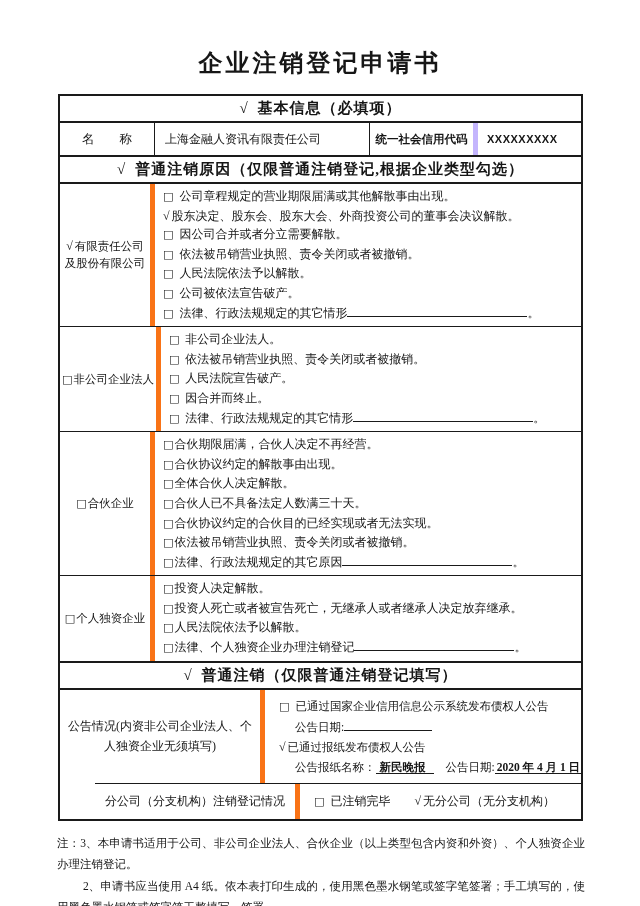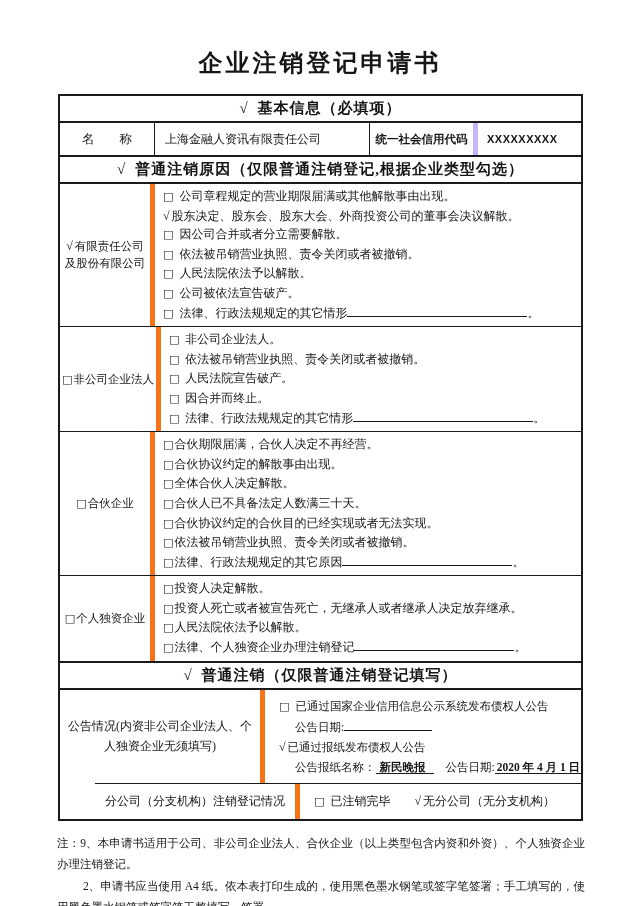--- a/index.html
+++ b/index.html
@@ -161,17 +161,17 @@
         </span>
         <span>
           <span class="cb checked">√</span><span>无分公司（无分支机构）</span>
         </span>
       </div>
     </div>
 
   </div>
 
   <div class="notes">
-    <p>注：9、本申请书适用于公司、非公司企业法人、合伙企业（以上类型包含内资和外资）、个人独资企业办理注销登记。</p>
+    <p>注：3、本申请书适用于公司、非公司企业法人、合伙企业（以上类型包含内资和外资）、个人独资企业办理注销登记。</p>
     <p>2、申请书应当使用 A4 纸。依本表打印生成的，使用黑色墨水钢笔或签字笔签署；手工填写的，使用黑色墨水钢笔或签字笔工整填写、签署。</p>
   </div>
 
 </div>
 
 </body></html>

